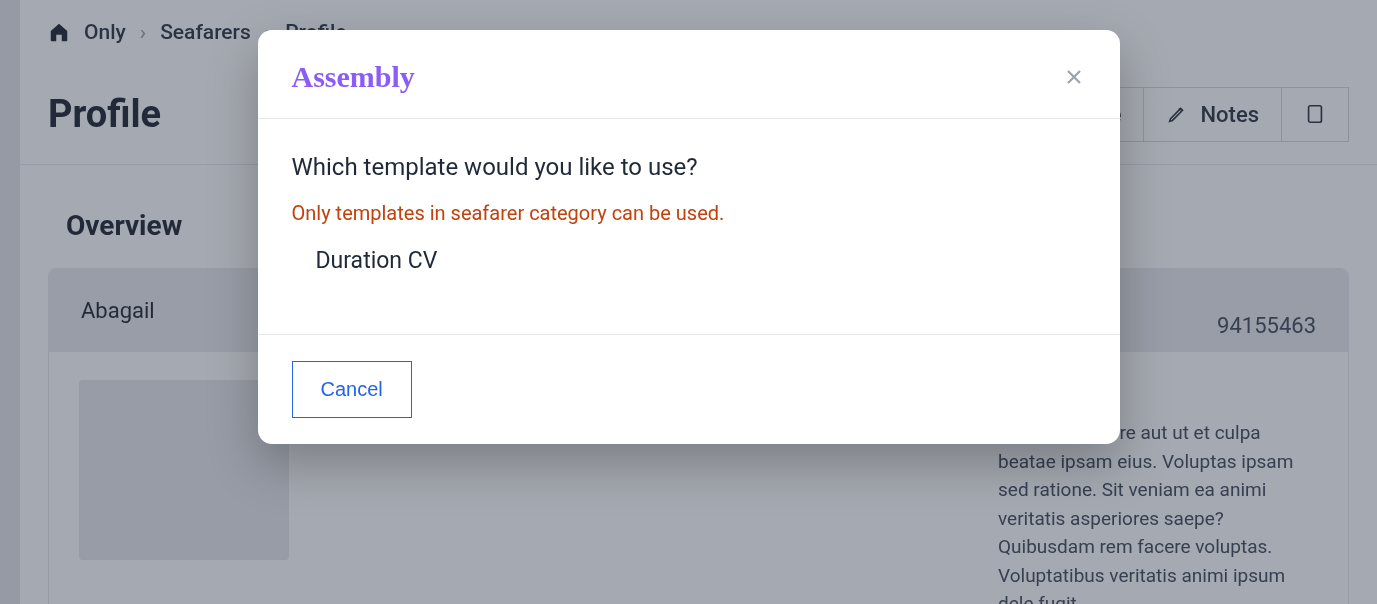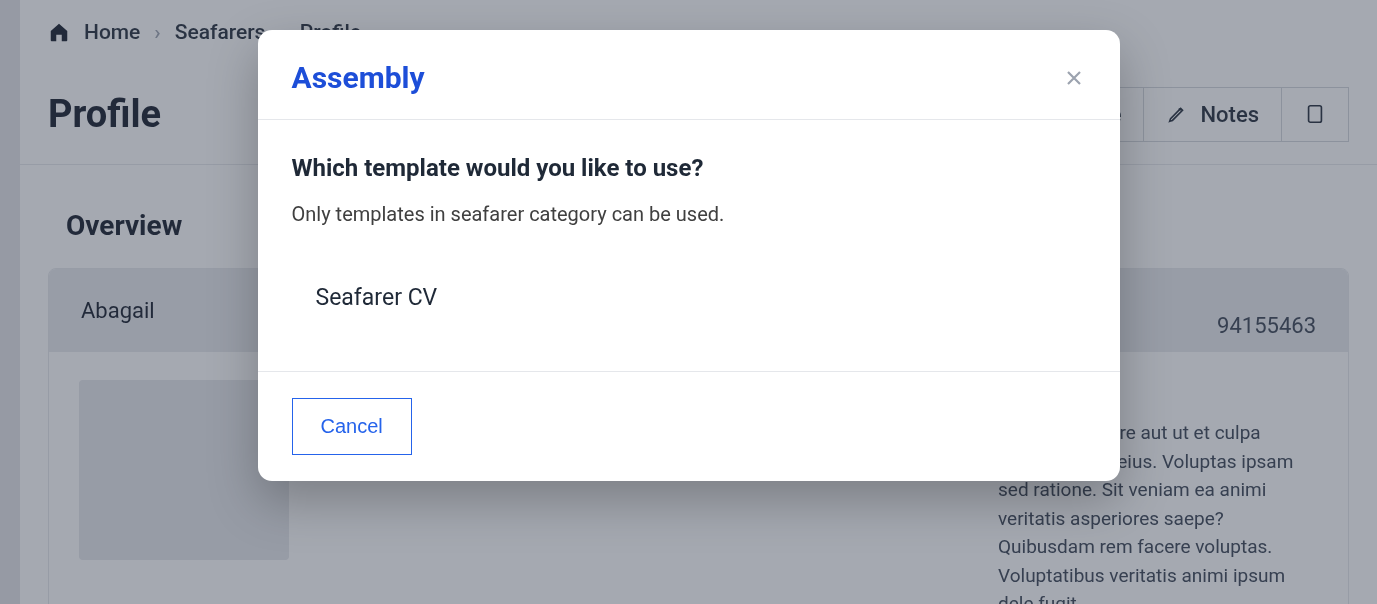--- a/index.html
+++ b/index.html
@@ -146,40 +146,40 @@
 .modal-header {
   display: flex;
   justify-content: space-between;
   align-items: center;
   padding: 30px 34px 24px;
   border-bottom: 1px solid #e5e7eb;
 }
 .modal-title {
   font-size: 30px;
   font-weight: 700;
-  color: #1d4ed8;
+  color: #8b5cf6;
+  font-family: Liberation Serif, serif;
 }
 .close-btn {
   width: 24px; height: 24px;
   cursor: pointer;
 }
 .close-btn svg { width: 100%; height: 100%; stroke: #9ca3af; stroke-width: 2.2; fill:none;}
 .modal-body {
   padding: 34px 34px 38px;
 }
 .modal-q {
   font-size: 24px;
-  font-weight: 700;
+  font-weight: 400;
   color: #1f2937;
   margin-bottom: 20px;
 }
 .modal-hint {
   font-size: 20px;
-  color: #404040;
-  margin-bottom: 36px;
+  color: #c2410c;
 }
 .template-item {
   font-size: 23px;
   color: #1f2937;
   padding: 22px 10px 22px 24px;
   cursor: pointer;
 }
 .modal-footer {
   border-top: 1px solid #e5e7eb;
   padding: 26px 34px;
@@ -198,21 +198,21 @@
 </head>
 <body>
 
 <div class="side-rail"></div>
 
 <div class="page-wrap">
   <div class="breadcrumb">
     <svg class="home-icon" viewBox="0 0 24 24">
         <path d="M3 11l9-8 9 8v10a1 1 0 0 1-1 1h-5v-7h-6v7H4a1 1 0 0 1-1-1z"></path>
       </svg>
-    <span>Home</span>
+    <span>Only</span>
     <span class="sep">›</span>
     <span>Seafarers</span>
     <span class="sep">›</span>
     <span>Profile</span>
   </div>
 
   <div class="profile-header">
     <div class="profile-title">Profile</div>
     <div class="actions">
       <div class="action-btn">
@@ -271,19 +271,19 @@
       <div class="modal-title">Assembly</div>
       <div class="close-btn">
         <svg viewBox="0 0 24 24">
             <path d="M6 6l12 12M18 6L6 18"></path>
           </svg>
       </div>
     </div>
     <div class="modal-body">
       <div class="modal-q">Which template would you like to use?</div>
       <div class="modal-hint">Only templates in seafarer category can be used.</div>
-      <div class="template-item">Seafarer CV</div>
+      <div class="template-item">Duration CV</div>
     </div>
     <div class="modal-footer">
       <button class="cancel-btn">Cancel</button>
     </div>
   </div>
 </div>
 
 </body></html>

